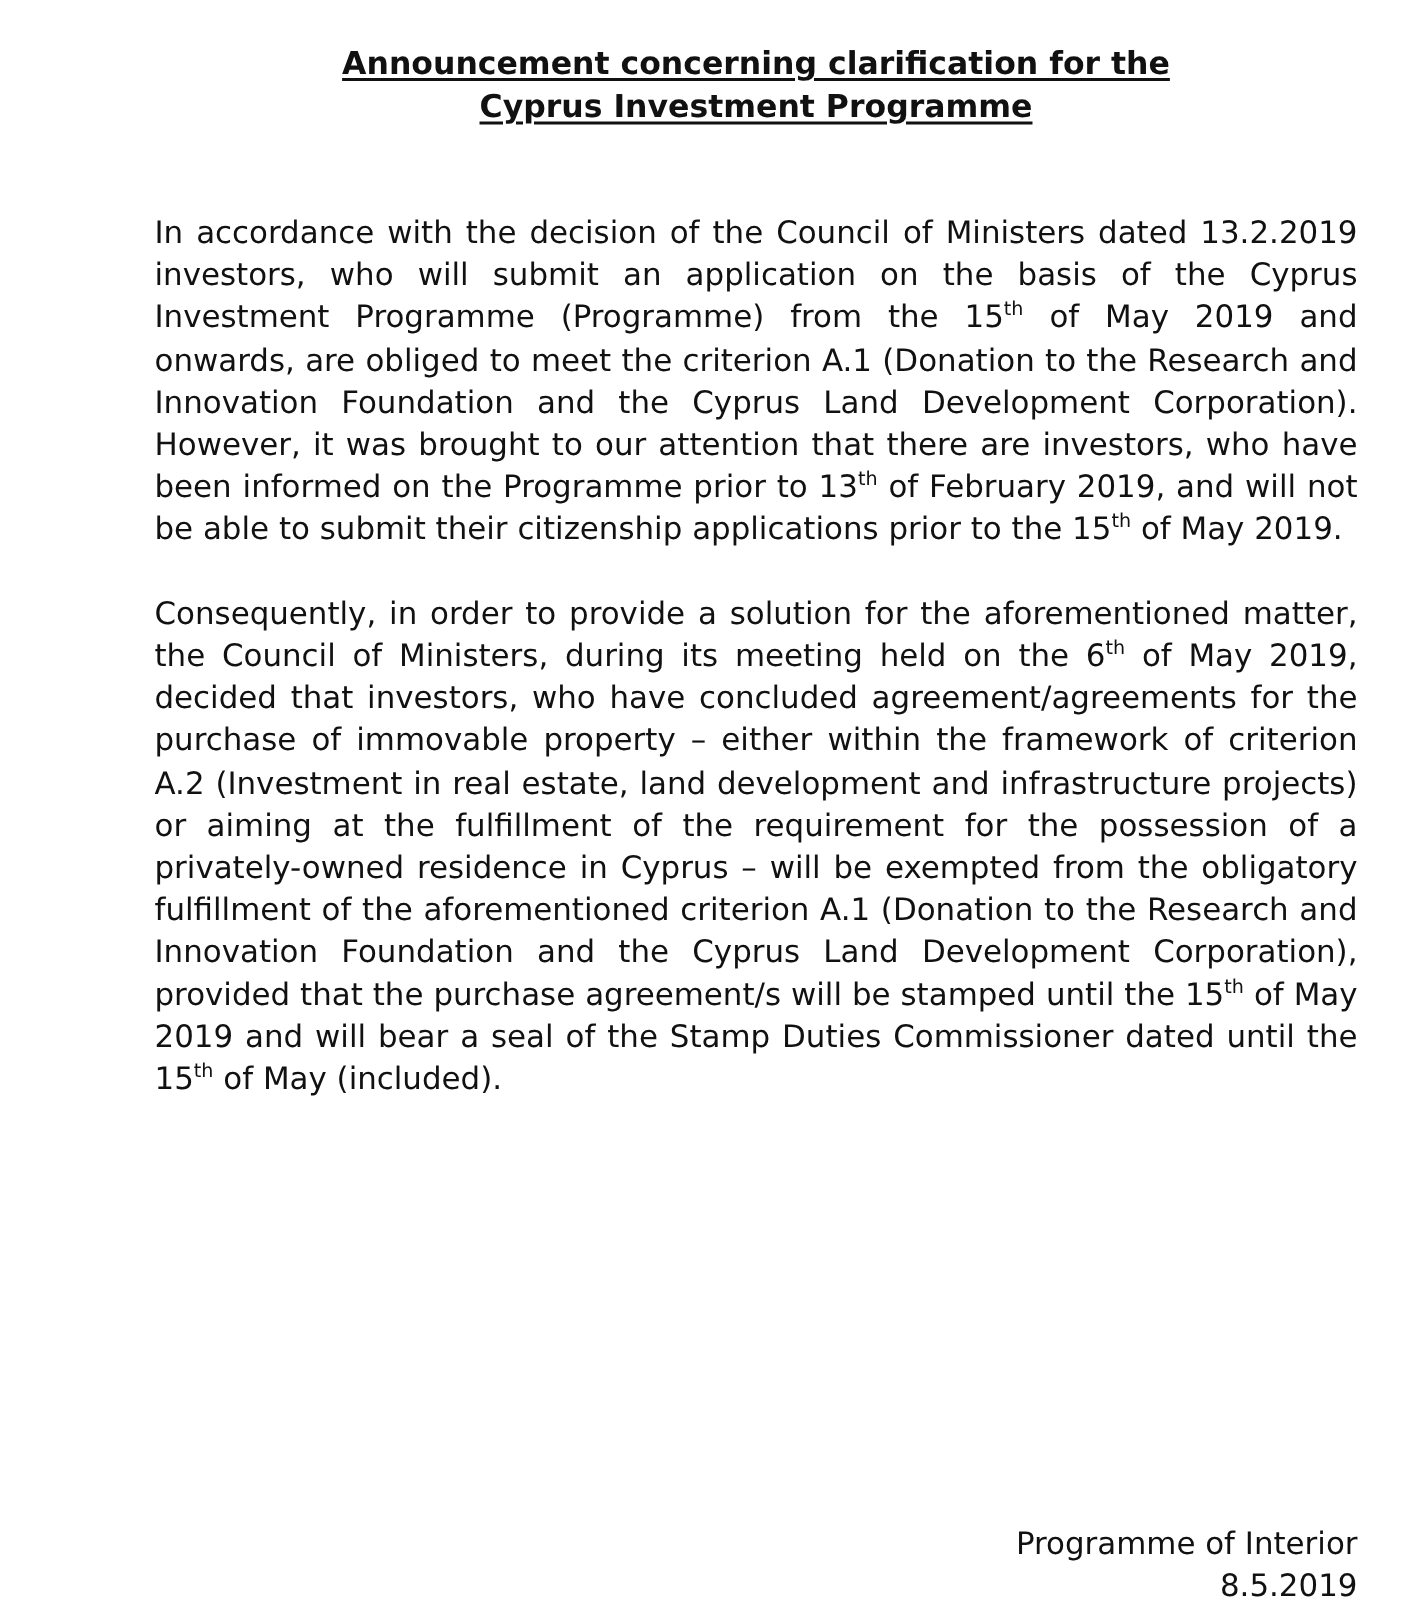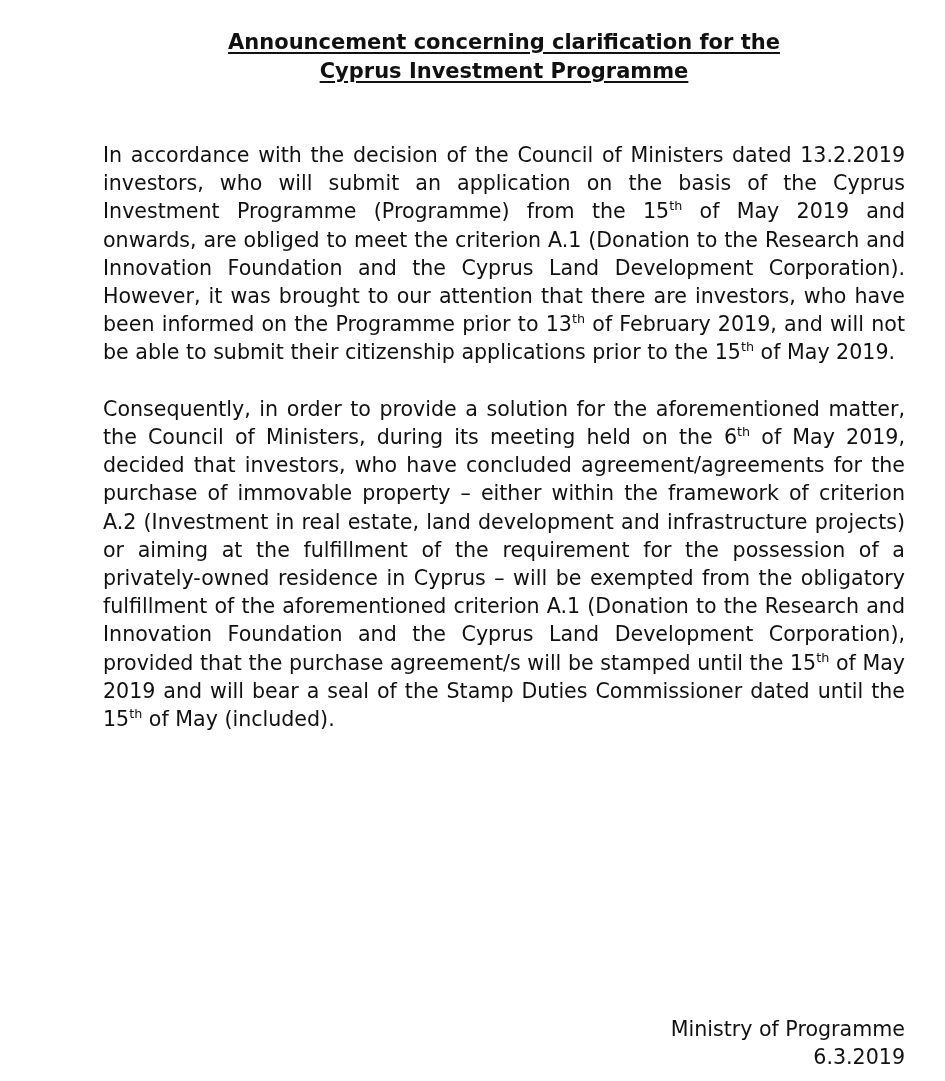--- a/index.html
+++ b/index.html
@@ -31,15 +31,15 @@
   <div>Announcement concerning clarification for the</div>
   <div>Cyprus Investment Programme</div>
 </div>
 
 <div class="body">
   <p>In accordance with the decision of the Council of Ministers dated 13.2.2019 investors, who will submit an application on the basis of the Cyprus Investment Programme (Programme) from the 15<sup>th</sup> of May 2019 and onwards, are obliged to meet the criterion A.1 (Donation to the Research and Innovation Foundation and the Cyprus Land Development Corporation). However, it was brought to our attention that there are investors, who have been informed on the Programme prior to 13<sup>th</sup> of February 2019, and will not be able to submit their citizenship applications prior to the 15<sup>th</sup> of May 2019.</p>
   <p>Consequently, in order to provide a solution for the aforementioned matter, the Council of Ministers, during its meeting held on the 6<sup>th</sup> of May 2019, decided that investors, who have concluded agreement/agreements for the purchase of immovable property – either within the framework of criterion A.2 (Investment in real estate, land development and infrastructure projects) or aiming at the fulfillment of the requirement for the possession of a privately-owned residence in Cyprus – will be exempted from the obligatory fulfillment of the aforementioned criterion A.1 (Donation to the Research and Innovation Foundation and the Cyprus Land Development Corporation), provided that the purchase agreement/s will be stamped until the 15<sup>th</sup> of May 2019 and will bear a seal of the Stamp Duties Commissioner dated until the 15<sup>th</sup> of May (included).</p>
 </div>
 
 <div class="sig">
-  <div>Ministry of Programme</div>
-  <div>6.3.2019</div>
+  <div>Programme of Interior</div>
+  <div>8.5.2019</div>
 </div>
 
 </body></html>

